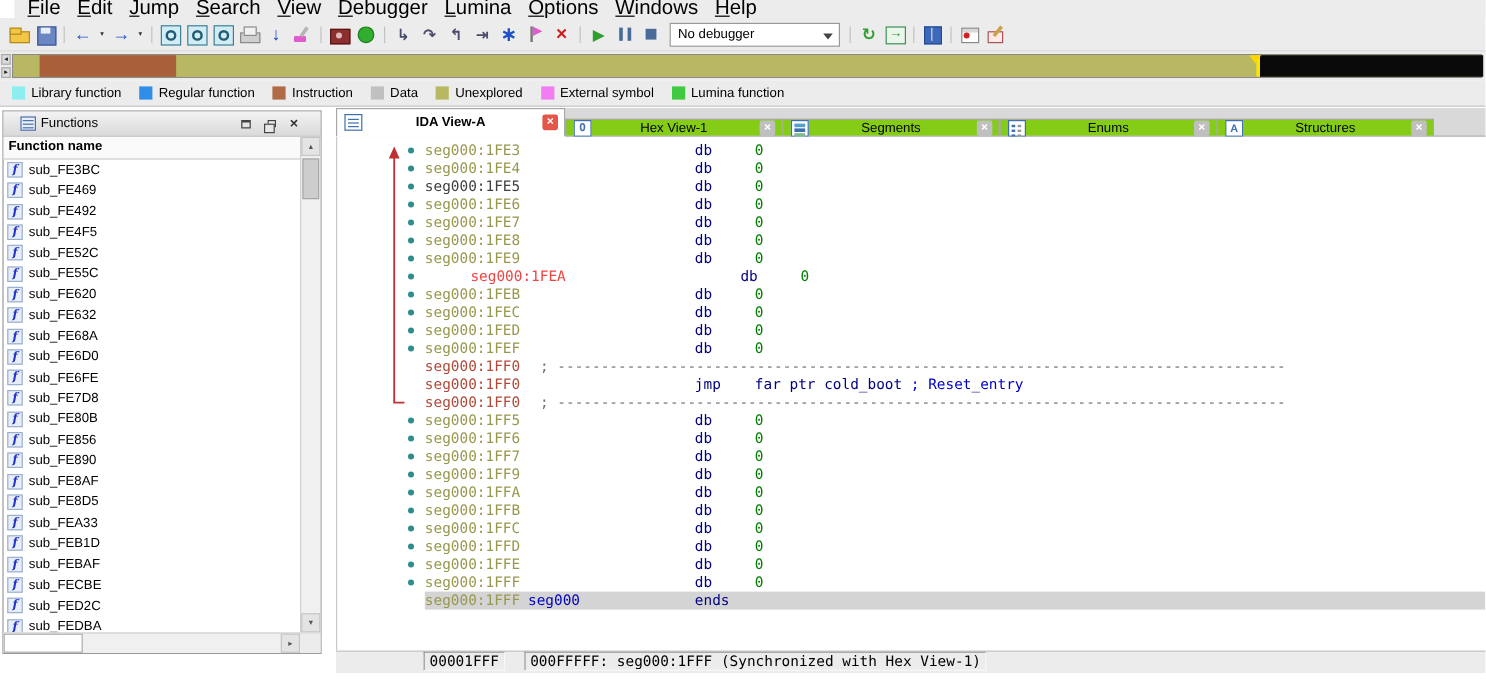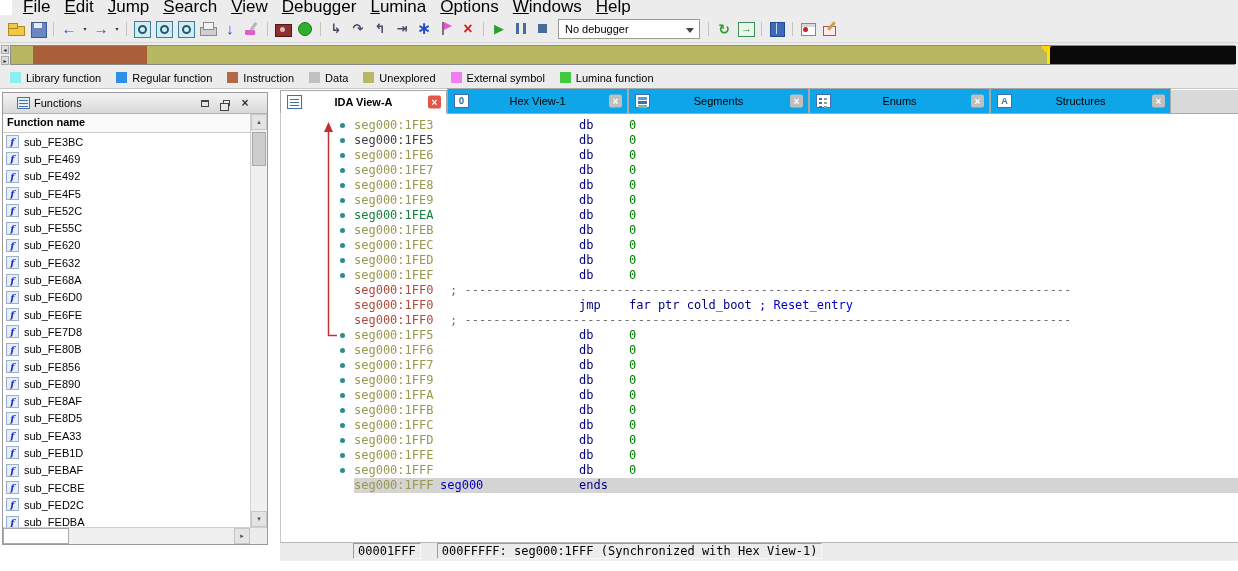--- a/index.html
+++ b/index.html
@@ -97,23 +97,23 @@
   .fp-bottom{height:17px;flex:none;display:flex;border-top:1px solid #d0d0d0;background:#f0f0f0}
   .fp-hscroll{flex:1;display:flex;align-items:stretch}
   .hthumb{width:66px;background:#fff;border:1px solid #aaa}
   .htrough{flex:1}
   .harrow{width:16px;background:#e4e4e4;border:1px solid #c6c6c6;display:flex;align-items:center;justify-content:center;font-size:7px;color:#555}
   .fp-corner{width:17px;flex:none;background:#ececec}
 
   
   .rpane{position:absolute;left:280px;top:90px;width:958px;height:471px;display:flex;flex-direction:column;background:#fff}
   .tabbar{height:24px;flex:none;background:#d9d9d9;display:flex;align-items:flex-end;border-bottom:1px solid #a8a8a8}
-  .tab{position:relative;height:25px;width:181px;flex:none;background:#0ea5e9;border:1px solid #a8a8a8;border-bottom:none;
+  .tab{position:relative;height:14px;width:181px;flex:none;background:#84cc16;border:1px solid #a8a8a8;border-bottom:none;
     display:flex;align-items:center;justify-content:center;font-size:11px;cursor:default}
-  .tab.active{width:167px;height:24px;background:#fff;font-weight:bold;margin-bottom:-1px;border-bottom:1px solid #fff}
+  .tab.active{width:191px;height:24px;background:#fff;font-weight:bold;margin-bottom:-1px;border-bottom:1px solid #fff}
   .tabicon{position:absolute;left:6px;top:50%;transform:translateY(-50%);width:15px;height:14px;background:#fff;border:1px solid #3f6fae}
   .ida-view-icon::before{content:'';position:absolute;left:2px;top:3px;right:2px;height:1px;background:#3f6fae;box-shadow:0 3px 0 #3f6fae,0 6px 0 #3f6fae}
   .hex-view-icon::before{content:'O';position:absolute;inset:0;font:bold 9px "DejaVu Sans Mono",monospace;color:#3f6fae;display:flex;align-items:center;justify-content:center}
   .segments-icon::before{content:'';position:absolute;left:2px;top:2px;width:9px;height:3px;background:#56a0d0;box-shadow:0 4px 0 #3f6fae,0 8px 0 #80b890}
   .structures-icon::before{content:'A';position:absolute;inset:0;font:bold 9px "Liberation Sans",sans-serif;color:#3f6fae;display:flex;align-items:center;justify-content:center}
   .enums-icon::before{content:'';position:absolute;left:2px;top:3px;width:3px;height:2px;background:#3f6fae;box-shadow:0 4px 0 #3f6fae,0 8px 0 #3f6fae,5px 0 0 #999,5px 4px 0 #999,5px 8px 0 #999}
   .tabclose{position:absolute;right:5px;top:50%;transform:translateY(-50%);width:13px;height:13px;border-radius:2px;background:#bfbfbf}
   .tabclose::before{content:'\00d7';position:absolute;inset:0;color:#fff;font-size:10px;font-weight:bold;display:flex;align-items:center;justify-content:center}
   .tabclose.act{background:#e2574a}
   .dcontent{flex:1;position:relative;background:#fff;border-left:1px solid #c8c8c8;padding-top:4px;
@@ -393,26 +393,27 @@
           <span class="tabclose"></span>
         </div>
       </div>
     <div class="dcontent">
       <svg class="jmp-arrow" width="72" height="420" viewBox="0 0 72 420">
           <path d="M 56 217.5 L 47.5 217.5 L 47.5 13" stroke="#c03030" stroke-width="1.5" fill="none"></path>
           <path d="M 47.5 4 L 43 14 L 52 14 Z" fill="#c03030"></path>
         </svg>
       <div class="dlines">
           <div class="dline"><span class="dmargin"><span class="dot" style="background: rgb(45, 140, 140);"></span></span><span class="dbody"><span class="addr w225" style="color: rgb(152, 152, 78);">seg000:1FE3</span><span class="mnem w50" style="color: rgb(0, 0, 128);">db</span><span class="val" style="color: rgb(0, 125, 0);">0</span></span></div>
+          <div class="dline"><span class="dmargin"><span class="dot" style="background: rgb(45, 140, 140);"></span></span><span class="dbody"><span class="addr w225" style="color: rgb(152, 152, 78);">seg000:1FE4</span><span class="mnem w50" style="color: rgb(0, 0, 128);">db</span><span class="val" style="color: rgb(0, 125, 0);">0</span></span></div>
           <div class="dline"><span class="dmargin"><span class="dot" style="background: rgb(45, 140, 140);"></span></span><span class="dbody"><span class="addr w225" style="color: #404040;">seg000:1FE5</span><span class="mnem w50" style="color: rgb(0, 0, 128);">db</span><span class="val" style="color: rgb(0, 125, 0);">0</span></span></div>
           <div class="dline"><span class="dmargin"><span class="dot" style="background: rgb(45, 140, 140);"></span></span><span class="dbody"><span class="addr w225" style="color: rgb(152, 152, 78);">seg000:1FE6</span><span class="mnem w50" style="color: rgb(0, 0, 128);">db</span><span class="val" style="color: rgb(0, 125, 0);">0</span></span></div>
           <div class="dline"><span class="dmargin"><span class="dot" style="background: rgb(45, 140, 140);"></span></span><span class="dbody"><span class="addr w225" style="color: rgb(152, 152, 78);">seg000:1FE7</span><span class="mnem w50" style="color: rgb(0, 0, 128);">db</span><span class="val" style="color: rgb(0, 125, 0);">0</span></span></div>
           <div class="dline"><span class="dmargin"><span class="dot" style="background: rgb(45, 140, 140);"></span></span><span class="dbody"><span class="addr w225" style="color: rgb(152, 152, 78);">seg000:1FE8</span><span class="mnem w50" style="color: rgb(0, 0, 128);">db</span><span class="val" style="color: rgb(0, 125, 0);">0</span></span></div>
           <div class="dline"><span class="dmargin"><span class="dot" style="background: rgb(45, 140, 140);"></span></span><span class="dbody"><span class="addr w225" style="color: rgb(152, 152, 78);">seg000:1FE9</span><span class="mnem w50" style="color: rgb(0, 0, 128);">db</span><span class="val" style="color: rgb(0, 125, 0);">0</span></span></div>
-          <div class="dline"><span class="dmargin"><span class="dot" style="background: rgb(45, 140, 140);"></span></span><span class="dbody"><span class="addr w225" style="color: #15803d;">seg000:1FEA</span><span class="mnem w50" style="color: rgb(0, 0, 128);">db</span><span class="val" style="color: rgb(0, 125, 0);">0</span></span></div>
+          <div class="dline"><span class="dmargin"><span class="dot" style="background: rgb(45, 140, 140);"></span></span><span class="dbody"><span class="addr w225" style="color: #ef4444; margin-left: 38px;">seg000:1FEA</span><span class="mnem w50" style="color: rgb(0, 0, 128);">db</span><span class="val" style="color: rgb(0, 125, 0);">0</span></span></div>
           <div class="dline"><span class="dmargin"><span class="dot" style="background: rgb(45, 140, 140);"></span></span><span class="dbody"><span class="addr w225" style="color: rgb(152, 152, 78);">seg000:1FEB</span><span class="mnem w50" style="color: rgb(0, 0, 128);">db</span><span class="val" style="color: rgb(0, 125, 0);">0</span></span></div>
           <div class="dline"><span class="dmargin"><span class="dot" style="background: rgb(45, 140, 140);"></span></span><span class="dbody"><span class="addr w225" style="color: rgb(152, 152, 78);">seg000:1FEC</span><span class="mnem w50" style="color: rgb(0, 0, 128);">db</span><span class="val" style="color: rgb(0, 125, 0);">0</span></span></div>
           <div class="dline"><span class="dmargin"><span class="dot" style="background: rgb(45, 140, 140);"></span></span><span class="dbody"><span class="addr w225" style="color: rgb(152, 152, 78);">seg000:1FED</span><span class="mnem w50" style="color: rgb(0, 0, 128);">db</span><span class="val" style="color: rgb(0, 125, 0);">0</span></span></div>
           <div class="dline"><span class="dmargin"><span class="dot" style="background: rgb(45, 140, 140);"></span></span><span class="dbody"><span class="addr w225" style="color: rgb(152, 152, 78);">seg000:1FEF</span><span class="mnem w50" style="color: rgb(0, 0, 128);">db</span><span class="val" style="color: rgb(0, 125, 0);">0</span></span></div>
           <div class="dline"><span class="dmargin"></span><span class="dbody"><span class="addr w96" style="color: rgb(176, 74, 58);">seg000:1FF0</span><span class="sepline" style="color: rgb(112, 112, 112);">; ------------------------------------------------------------------------------------</span></span></div>
           <div class="dline"><span class="dmargin"></span><span class="dbody"><span class="addr w225" style="color: rgb(176, 74, 58);">seg000:1FF0</span><span class="mnem w50" style="color: rgb(0, 0, 128);">jmp</span><span class="opnd w130" style="color: rgb(0, 0, 128);">far ptr cold_boot</span><span class="cmt" style="color: rgb(0, 0, 200);">; Reset_entry</span></span></div>
           <div class="dline"><span class="dmargin"></span><span class="dbody"><span class="addr w96" style="color: rgb(176, 74, 58);">seg000:1FF0</span><span class="sepline" style="color: rgb(112, 112, 112);">; ------------------------------------------------------------------------------------</span></span></div>
           <div class="dline"><span class="dmargin"><span class="dot" style="background: rgb(45, 140, 140);"></span></span><span class="dbody"><span class="addr w225" style="color: rgb(152, 152, 78);">seg000:1FF5</span><span class="mnem w50" style="color: rgb(0, 0, 128);">db</span><span class="val" style="color: rgb(0, 125, 0);">0</span></span></div>
           <div class="dline"><span class="dmargin"><span class="dot" style="background: rgb(45, 140, 140);"></span></span><span class="dbody"><span class="addr w225" style="color: rgb(152, 152, 78);">seg000:1FF6</span><span class="mnem w50" style="color: rgb(0, 0, 128);">db</span><span class="val" style="color: rgb(0, 125, 0);">0</span></span></div>
           <div class="dline"><span class="dmargin"><span class="dot" style="background: rgb(45, 140, 140);"></span></span><span class="dbody"><span class="addr w225" style="color: rgb(152, 152, 78);">seg000:1FF7</span><span class="mnem w50" style="color: rgb(0, 0, 128);">db</span><span class="val" style="color: rgb(0, 125, 0);">0</span></span></div>

